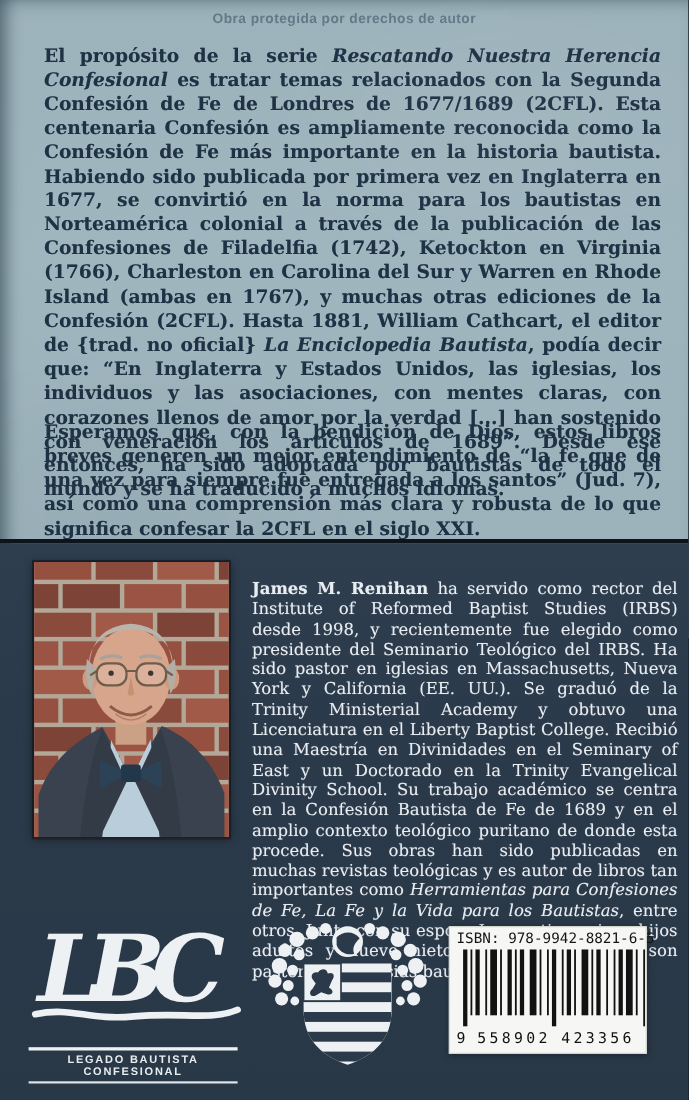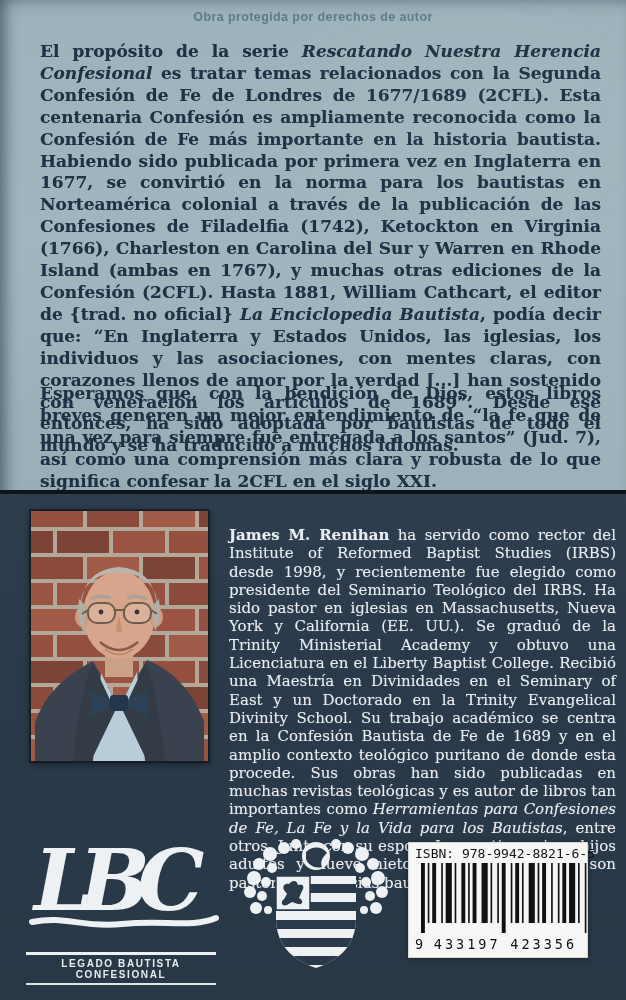--- a/index.html
+++ b/index.html
@@ -243,19 +243,19 @@
             <rect x="136.11" y="0" width="1.64" height="60" fill="#121212"></rect>
             <rect x="142.84" y="0" width="1.64" height="60" fill="#121212"></rect>
             <rect x="147.32" y="0" width="3.89" height="60" fill="#121212"></rect>
             <rect x="154.05" y="0" width="6.13" height="60" fill="#121212"></rect>
             <rect x="163.03" y="0" width="1.64" height="60" fill="#121212"></rect>
             <rect x="169.76" y="0" width="1.64" height="70" fill="#121212"></rect>
           </svg>
       </div>
       <div class="ean-digits">
         <span class="d0">9</span>
-        <span class="d1">433197</span>
+        <span class="d1">558902</span>
         <span class="d2">423356</span>
       </div>
     </div>
 
   </div>
 </div>
 
 </body></html>

